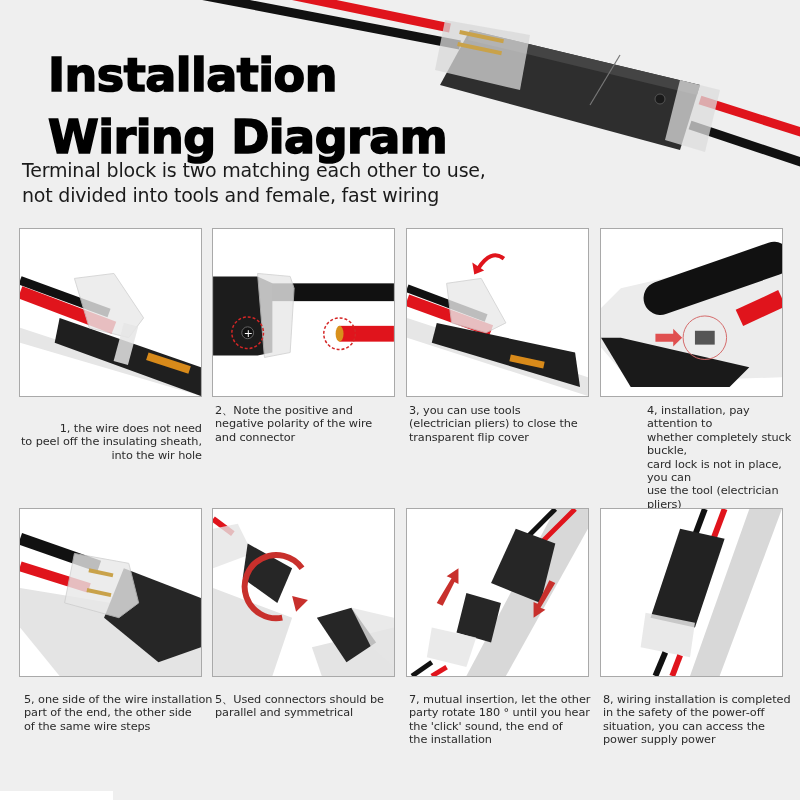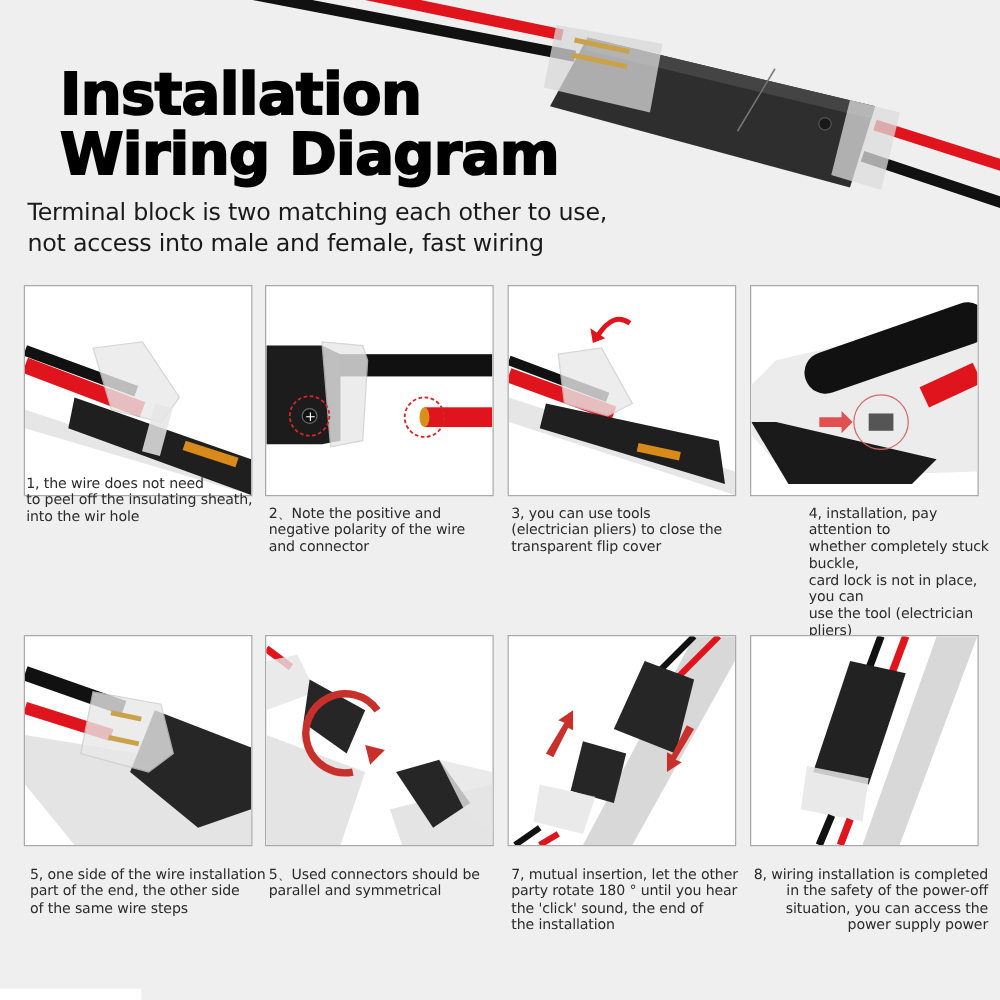--- a/index.html
+++ b/index.html
@@ -5,21 +5,21 @@
   * { margin:0; padding:0; box-sizing:border-box; }
   html, body { width:800px; height:800px; overflow:hidden; background:#efefef; }
   body { position:relative; font-family:"DejaVu Sans", sans-serif; color:#222; }
 
   .title {
     position:absolute; left:22px; font-family:"DejaVu Sans", sans-serif;
     font-weight:900; font-size:46px; letter-spacing:-0.5px; color:#000;
     -webkit-text-stroke:1.6px #000; line-height:1;margin-left:26px;
   }
   #title1 { top:52px; }
-  #title2 { top:100px; }
+  #title2 { top:114px; }
   .subtitle { position:absolute; left:22px; font-size:19px; color:#1a1a1a; line-height:1; letter-spacing:-0.2px; }
   #sub1 { top:161px; }
   #sub2 { top:186px; }
 
   .hero { position:absolute; left:190px; top:0; width:610px; height:180px; }
 
   .panel {
     position:absolute; width:183px; height:169px; background:#fff;
     border:1px solid #a9a9a9; overflow:hidden;
   }
@@ -53,21 +53,21 @@
     <polygon points="680,80 720,90 705,152 665,140" fill="#dcdcdc" opacity="0.75"></polygon>
 
     <line x1="620" y1="55" x2="590" y2="105" stroke="#777" stroke-width="1.2"></line>
     <circle cx="660" cy="99" r="5" fill="#1a1a1a" stroke="#555"></circle>
   </svg>
 </div>
 
 <div class="title" id="title1">Installation</div>
 <div class="title" id="title2">Wiring Diagram</div>
 <div class="subtitle" id="sub1">Terminal block is two matching each other to use,</div>
-<div class="subtitle" id="sub2">not access into male and female, fast wiring</div>
+<div class="subtitle" id="sub2">not divided into tools and female, fast wiring</div>
 
 <div class="panel" style="left:19px;top:228px;">
   <svg viewBox="0 0 183 169">
     <polygon points="0,100 183,160 183,169 0,115" fill="#e6e6e6"></polygon>
     <line x1="0" y1="52" x2="90" y2="85" stroke="#111" stroke-width="9"></line>
     <line x1="0" y1="64" x2="95" y2="100" stroke="#e0141c" stroke-width="13"></line>
     <polygon points="40,90 183,140 183,169 35,115" fill="#1f1f1f"></polygon>
     <rect x="130" y="125" width="45" height="8" fill="#d88a1a" transform="rotate(18 130 125)"></rect>
     <polygon points="55,50 95,45 125,90 110,110 70,100" fill="#e9e9e9" opacity="0.8" stroke="#ccc"></polygon>
     <rect x="105" y="95" width="15" height="40" fill="#e5e5e5" opacity="0.85" transform="rotate(15 105 95)"></rect>
@@ -103,21 +103,21 @@
     <path d="M0,80 L20,60 L150,30 L183,40 L183,150 L30,155 L0,120 Z" fill="#ececec"></path>
     <path d="M0,110 L30,160 L130,160 L150,140 L20,110 Z" fill="#1a1a1a"></path>
     <line x1="60" y1="70" x2="175" y2="30" stroke="#111" stroke-width="34" stroke-linecap="round"></line>
     <line x1="140" y1="90" x2="183" y2="70" stroke="#e0141c" stroke-width="18"></line>
     <rect x="95" y="103" width="20" height="14" fill="#555"></rect>
     <circle cx="105" cy="110" r="22" fill="none" stroke="#d46a6a" stroke-width="1"></circle>
     <polygon points="55,106 73,106 73,101 82,110 73,119 73,114 55,114" fill="#e05050"></polygon>
   </svg>
 </div>
 
-<div class="caption" style="left:21px;top:380px;">1, the wire does not need
+<div class="caption" style="left:21px;top:422px;text-align:right;">1, the wire does not need
 to peel off the insulating sheath,
 into the wir hole</div>
 <div class="caption" style="left:215px;top:404px;">2、Note the positive and
 negative polarity of the wire
 and connector</div>
 <div class="caption" style="left:409px;top:404px;">3, you can use tools
 (electrician pliers) to close the
 transparent flip cover</div>
 <div class="caption" style="left:603px;top:404px;margin-left:44px;">4, installation, pay attention to
 whether completely stuck buckle,
@@ -178,18 +178,18 @@
 
 <div class="caption" style="left:24px;top:693px;">5, one side of the wire installation
 part of the end, the other side
 of the same wire steps</div>
 <div class="caption" style="left:215px;top:693px;">5、Used connectors should be
 parallel and symmetrical</div>
 <div class="caption" style="left:409px;top:693px;">7, mutual insertion, let the other
 party rotate 180 ° until you hear
 the 'click' sound, the end of
 the installation</div>
-<div class="caption" style="left:603px;top:693px;text-align:right;">8, wiring installation is completed
+<div class="caption" style="left:603px;top:693px;">8, wiring installation is completed
 in the safety of the power-off
 situation, you can access the
 power supply power</div>
 
 <div class="corner-white"></div>
 
 </body></html>

